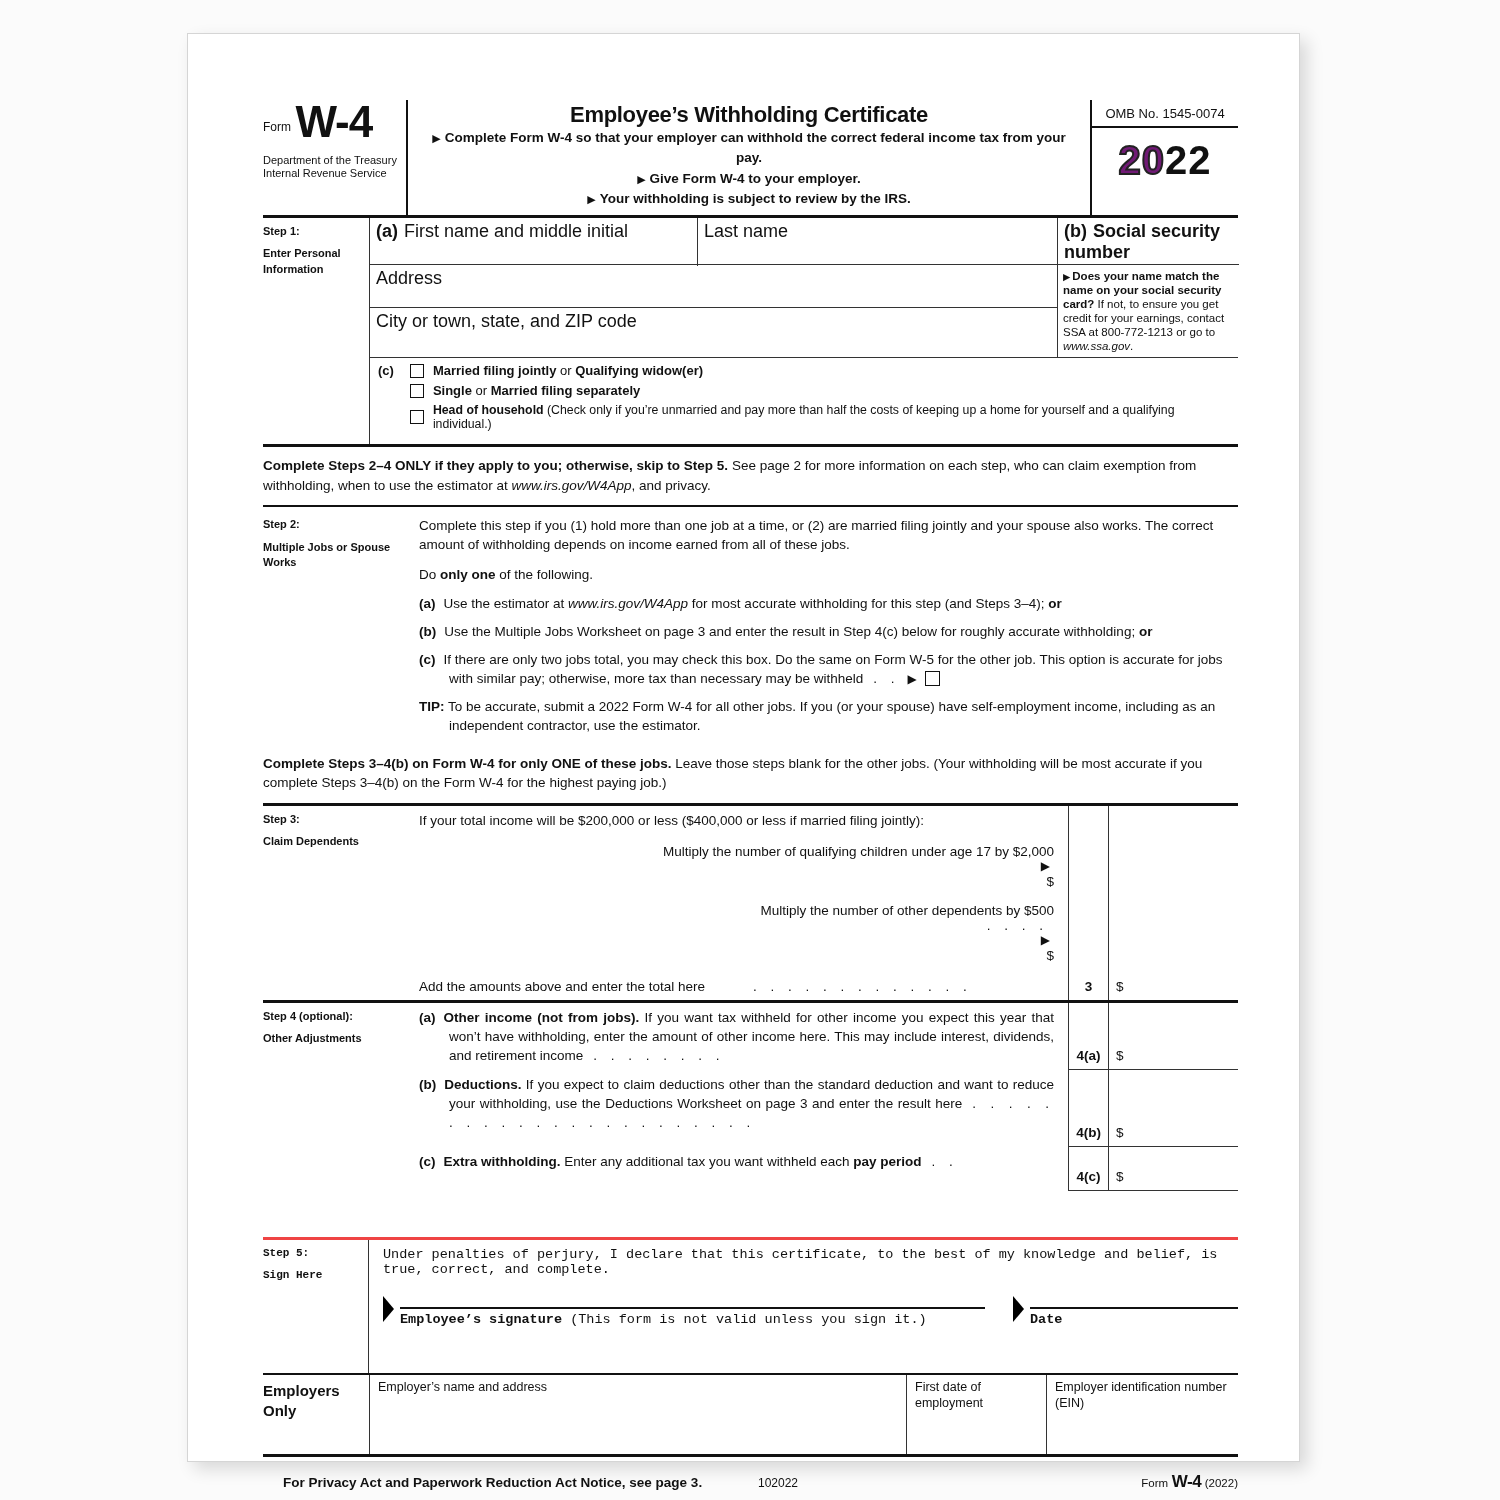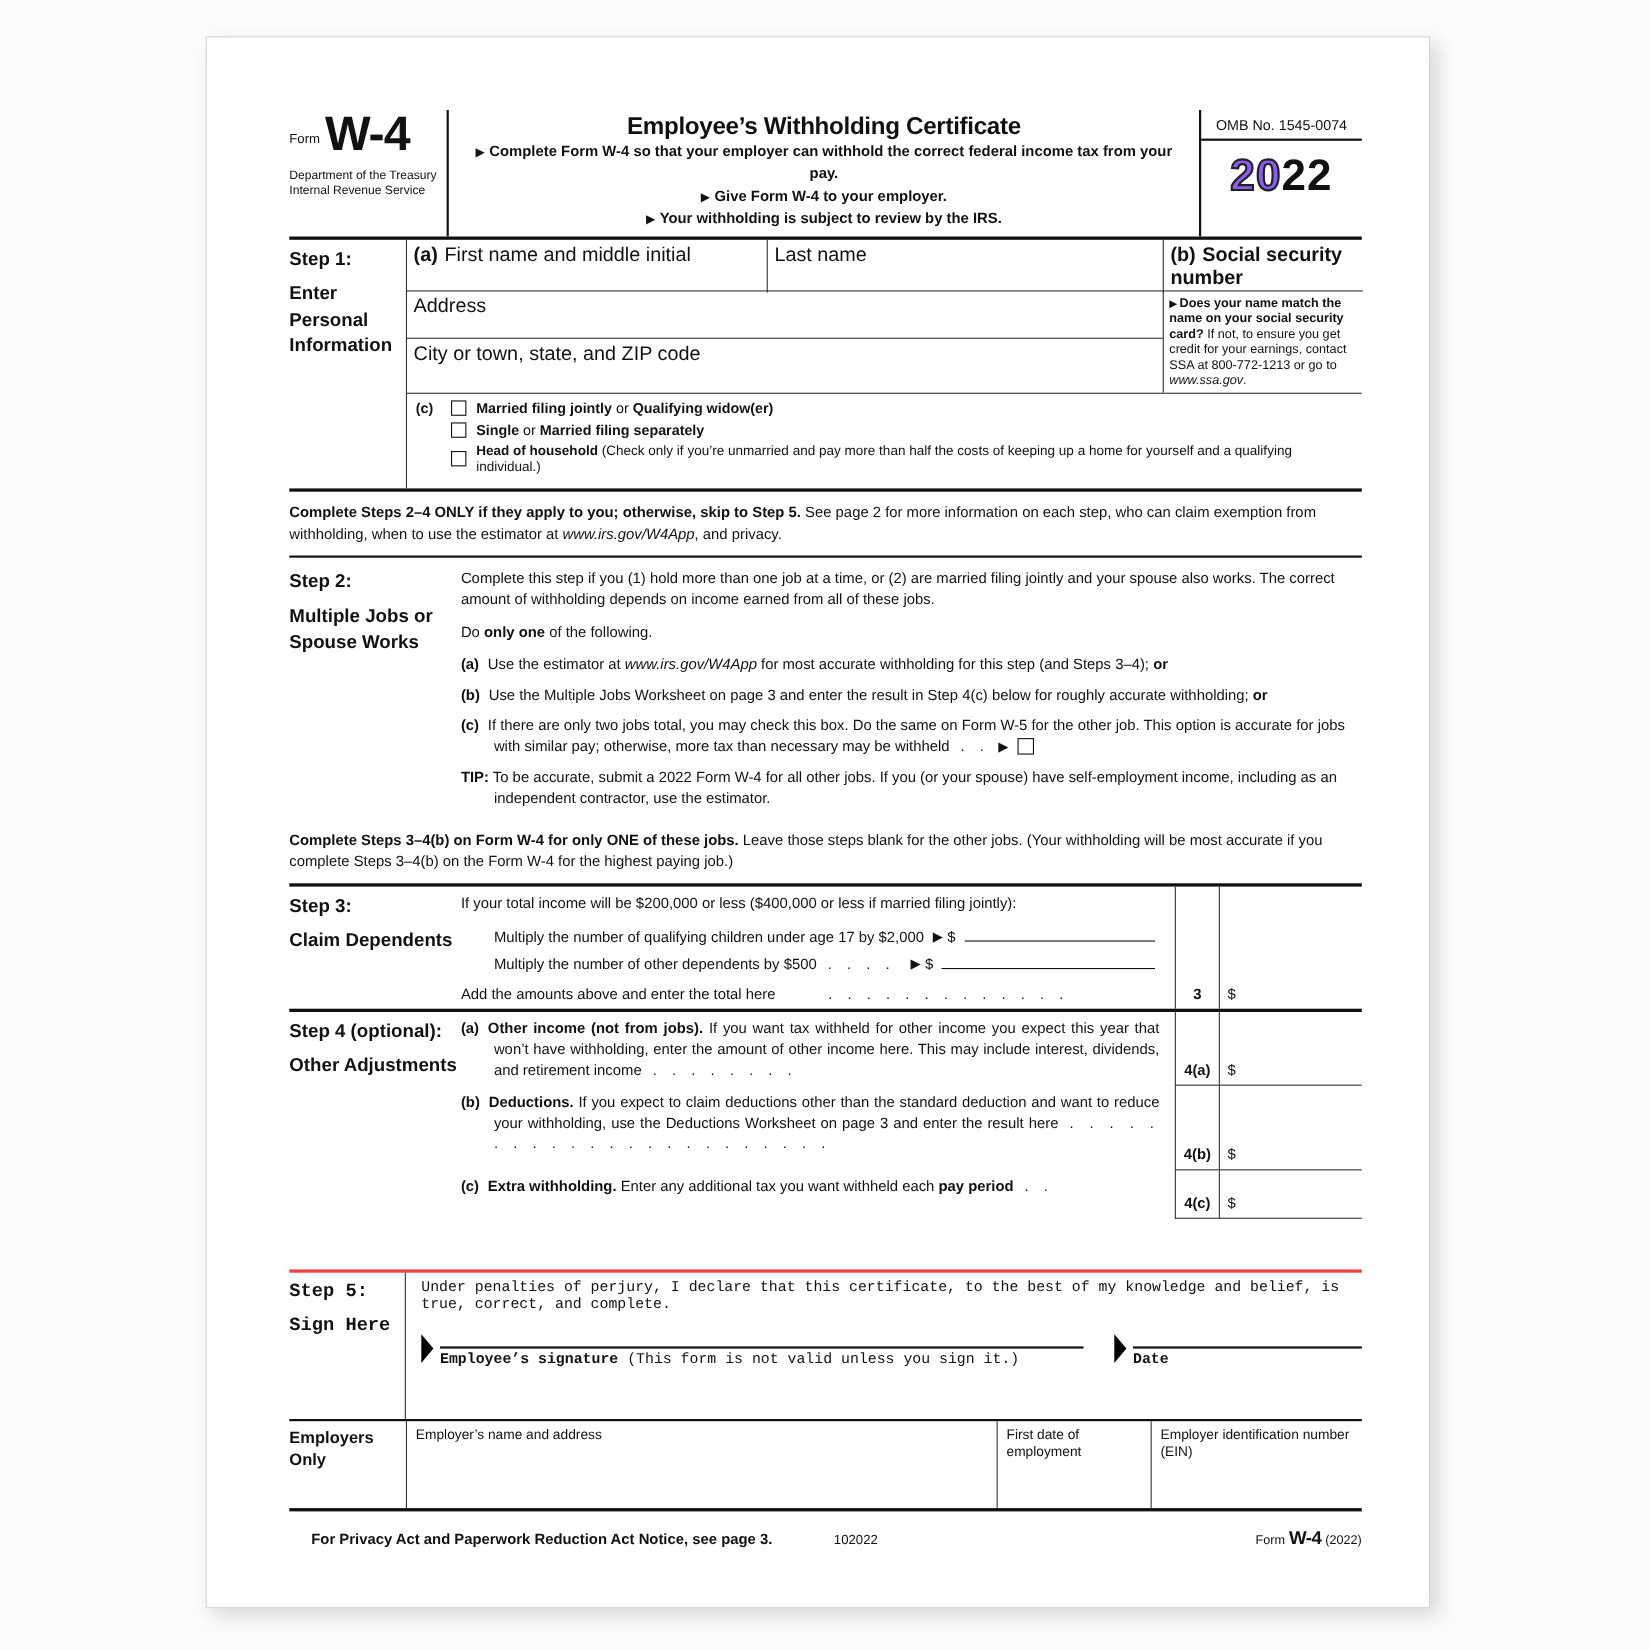--- a/index.html
+++ b/index.html
@@ -19,25 +19,25 @@
   .hdr-form-word { font-size:12px; vertical-align:6px; }
   .hdr-form-num { font-size:44px; font-weight:700; letter-spacing:-1px; line-height:0.9; }
   .hdr-dept { font-size:11px; line-height:1.25; margin-top:12px; }
   .hdr-center { border-left:2px solid #111; padding:2px 10px 6px; text-align:center; }
   .hdr-title { font-size:22px; font-weight:700; letter-spacing:-0.3px; }
   .hdr-bullet { font-size:13.5px; font-weight:700; line-height:1.5; }
   .hdr-bullet .arr { font-size:11px; margin-right:4px; }
   .hdr-right { border-left:2px solid #111; text-align:center; }
   .hdr-omb { font-size:13px; padding:6px 4px 5px; border-bottom:2px solid #111; }
   .hdr-year { font-size:40px; font-weight:700; letter-spacing:1px; margin-top:10px; }
-  .yr-outline { color:#8b5cf6; -webkit-text-stroke:2px #222; }
+  .yr-outline { color:#701a75; -webkit-text-stroke:2px #222; }
 
   
   .s1 { display:grid; grid-template-columns:106px 869px; border-bottom:3px solid #111; }
-  .step-head { font-size:17px; font-weight:700; line-height:1.4; padding-top:6px; }
+  .step-head { font-size:11px; font-weight:700; line-height:1.4; padding-top:6px; }
   .step-head .sub { display:block; margin-top:7px; }
   .s1-fields { border-left:1px solid #333; }
   .s1-row1 { display:grid; grid-template-columns:327px 360px 182px; height:46px; }
   .cell { padding:3px 6px; font-size:18px; }
   .cell .tag { font-weight:700; margin-right:6px; }
   .bl { border-left:1px solid #333; }
   .bt { border-top:1px solid #333; }
   .s1-mid { display:grid; grid-template-columns:687px 182px; }
   .s1-addr { height:43px; }
   .s1-city { height:42px; }
@@ -64,21 +64,21 @@
   .c-arr { font-size:12px; margin:0 8px 0 2px; }
   .cbox-inline { display:inline-block; width:15px; height:15px; border:1.5px solid #111; vertical-align:-3px; background:#fff; }
 
   
   .amt-num { border-left:1px solid #333; display:flex; flex-direction:column; justify-content:flex-end; align-items:center; font-weight:700; font-size:13.5px; padding-bottom:6px; }
   .amt-cur { border-left:1px solid #333; display:flex; flex-direction:column; justify-content:flex-end; font-size:13.5px; padding:0 0 6px 7px; }
 
   .s3 { display:grid; grid-template-columns:156px 649px 40px 130px; border-bottom:3px solid #111; }
   .s3-body { font-size:13.5px; padding:7px 14px 4px 0; }
   .s3-intro { margin-bottom:16px; }
-  .s3-line { display:flex; align-items:flex-end; margin:2px 0 10px 30px; }
+  .s3-line { display:flex; align-items:flex-end; margin:2px 0 10px 30px;flex-direction:column; }
   .s3-line .fill { flex:1; border-bottom:1.5px solid #111; margin:0 4px 3px 8px; }
   .s3-line .arr, .s4-arr { font-size:12px; margin:0 4px 1px 8px; }
   .s3-total { display:flex; margin-top:12px; padding-bottom:2px;gap:38px; }
 
   .s4 { display:grid; grid-template-columns:156px 649px 40px 130px; grid-template-rows:67px 77px 44px; }
   .s4-label { grid-row:1 / span 3; }
   .s4-item { font-size:13.5px; line-height:1.4; text-align:justify; padding:6px 14px 0 30px; text-indent:-30px; }
   .s4-item .tag { font-weight:700; margin-right:8px; }
   .s4 .amt-num, .s4 .amt-cur { border-bottom:1px solid #333; }
 

